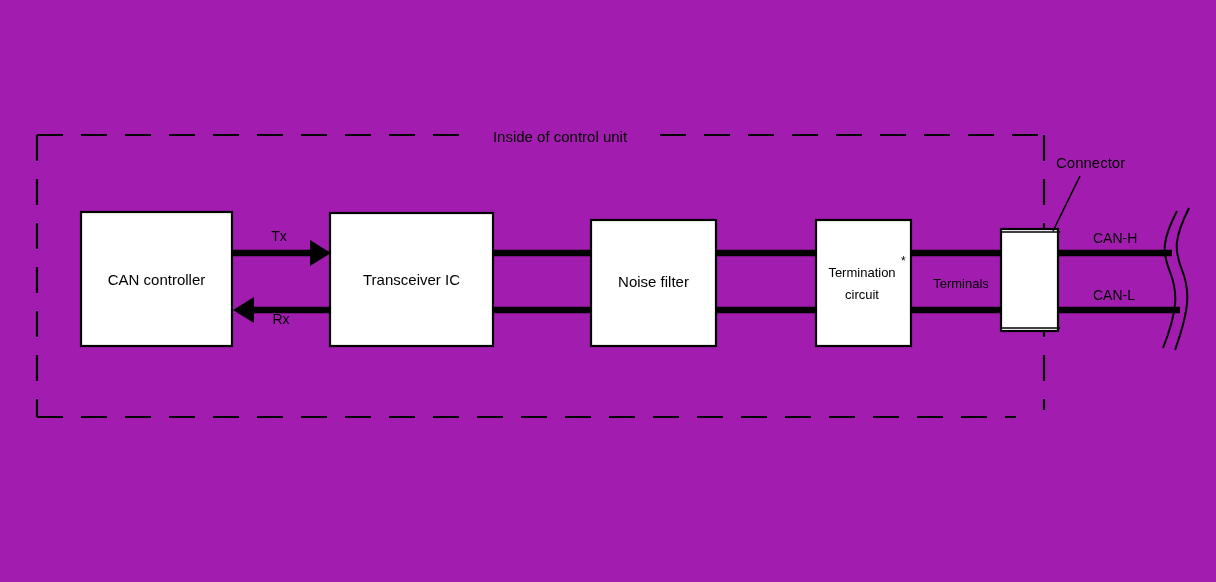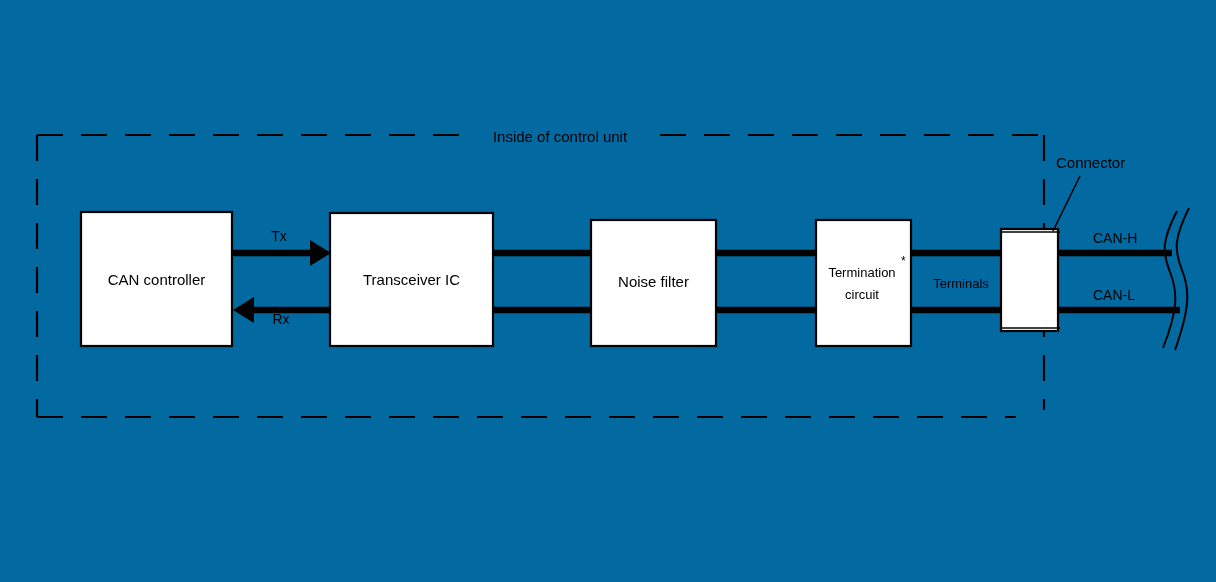--- a/index.html
+++ b/index.html
@@ -9,21 +9,21 @@
     background: #ffffff;
   }
   body {
     font-family: "Liberation Sans", sans-serif;
     color: #000000;
   }
   #stage {
     position: relative;
     width: 1216px;
     height: 582px;
-    background: #0369a1;
+    background: #a21caf;
     overflow: hidden;
     text-align: center;
   }
   #diagram-svg {
     position: absolute;
     left: 0;
     top: 0;
     width: 1216px;
     height: 582px;
     display: block;

